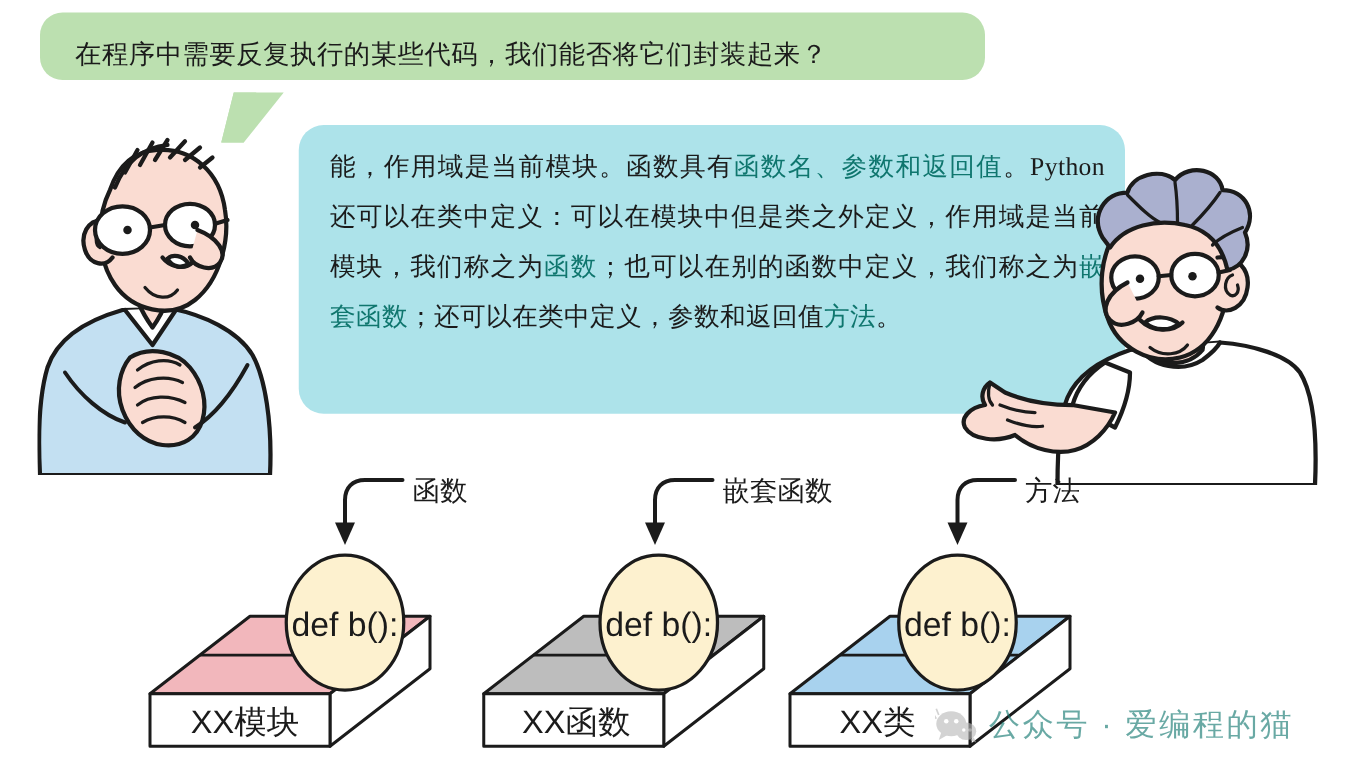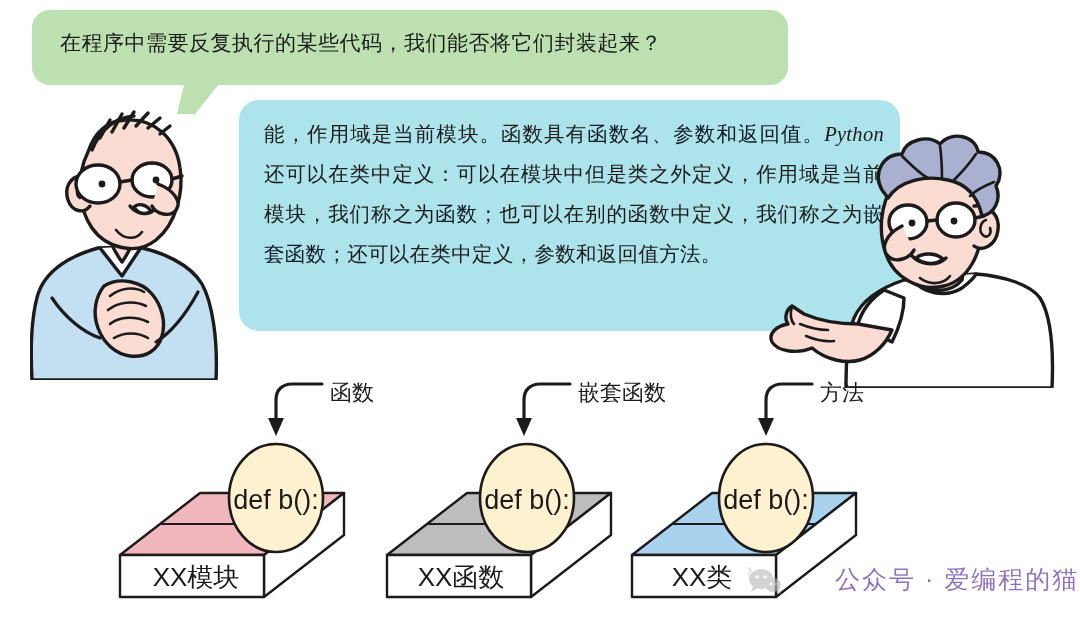--- a/index.html
+++ b/index.html
@@ -20,21 +20,21 @@
 
   
   .bubble {
     position: absolute;
     box-sizing: border-box;
   }
   #question-bubble {
     left: 32px;
     top: 10px;
     width: 756px;
-    height: 75px;
+    height: 54px;
     background: #bce0b0;
     border-radius: 18px;
   }
   #question-tail {
     position: absolute;
     left: 182px;
     top: 74px;
     width: 0;
     height: 0;
     border-left: 18px solid #bce0b0;
@@ -69,22 +69,22 @@
     position: absolute;
     left: 25px;
     top: 14px;
     width: 620px;
     font-size: 20.5px;
     line-height: 40px;
     color: #1b1b1b;
     letter-spacing: 0.3px;
     text-align: justify;
   }
-  #answer-text .hl { color: #0f172a; }
-  #answer-text .py { font-family: "Liberation Serif", "DejaVu Serif", serif; font-style: italic; }
+  #answer-text .hl { color: #0f766e; }
+  #answer-text .py { font-family: "Liberation Serif", "DejaVu Serif", serif; }
 
   
   .character { position: absolute; }
   #left-character { left: 30px; top: 80px; width: 230px; height: 300px; }
   #right-character { left: 762px; top: 128px; width: 318px; height: 260px; }
 
   
   #diagram { position: absolute; left: 0; top: 362px; width: 1080px; height: 259px; }
 
   .callout-label {
@@ -102,24 +102,23 @@
     position: absolute;
     left: 748px;
     top: 563px;
     display: flex;
     align-items: center;
     gap: 9px;
     opacity: 0.62;
   }
   #watermark-text {
     font-size: 25px;
-    color: #4c1d95;
+    color: #0f766e;
     letter-spacing: 2px;
     white-space: nowrap;
-    margin-left: 44px;
   }
 </style>
 </head>
 <body>
 
 <div id="canvas">
 
   <div id="question-bubble" class="bubble">
     <div id="question-text">在程序中需要反复执行的某些代码，我们能否将它们封装起来？</div>
   </div>

